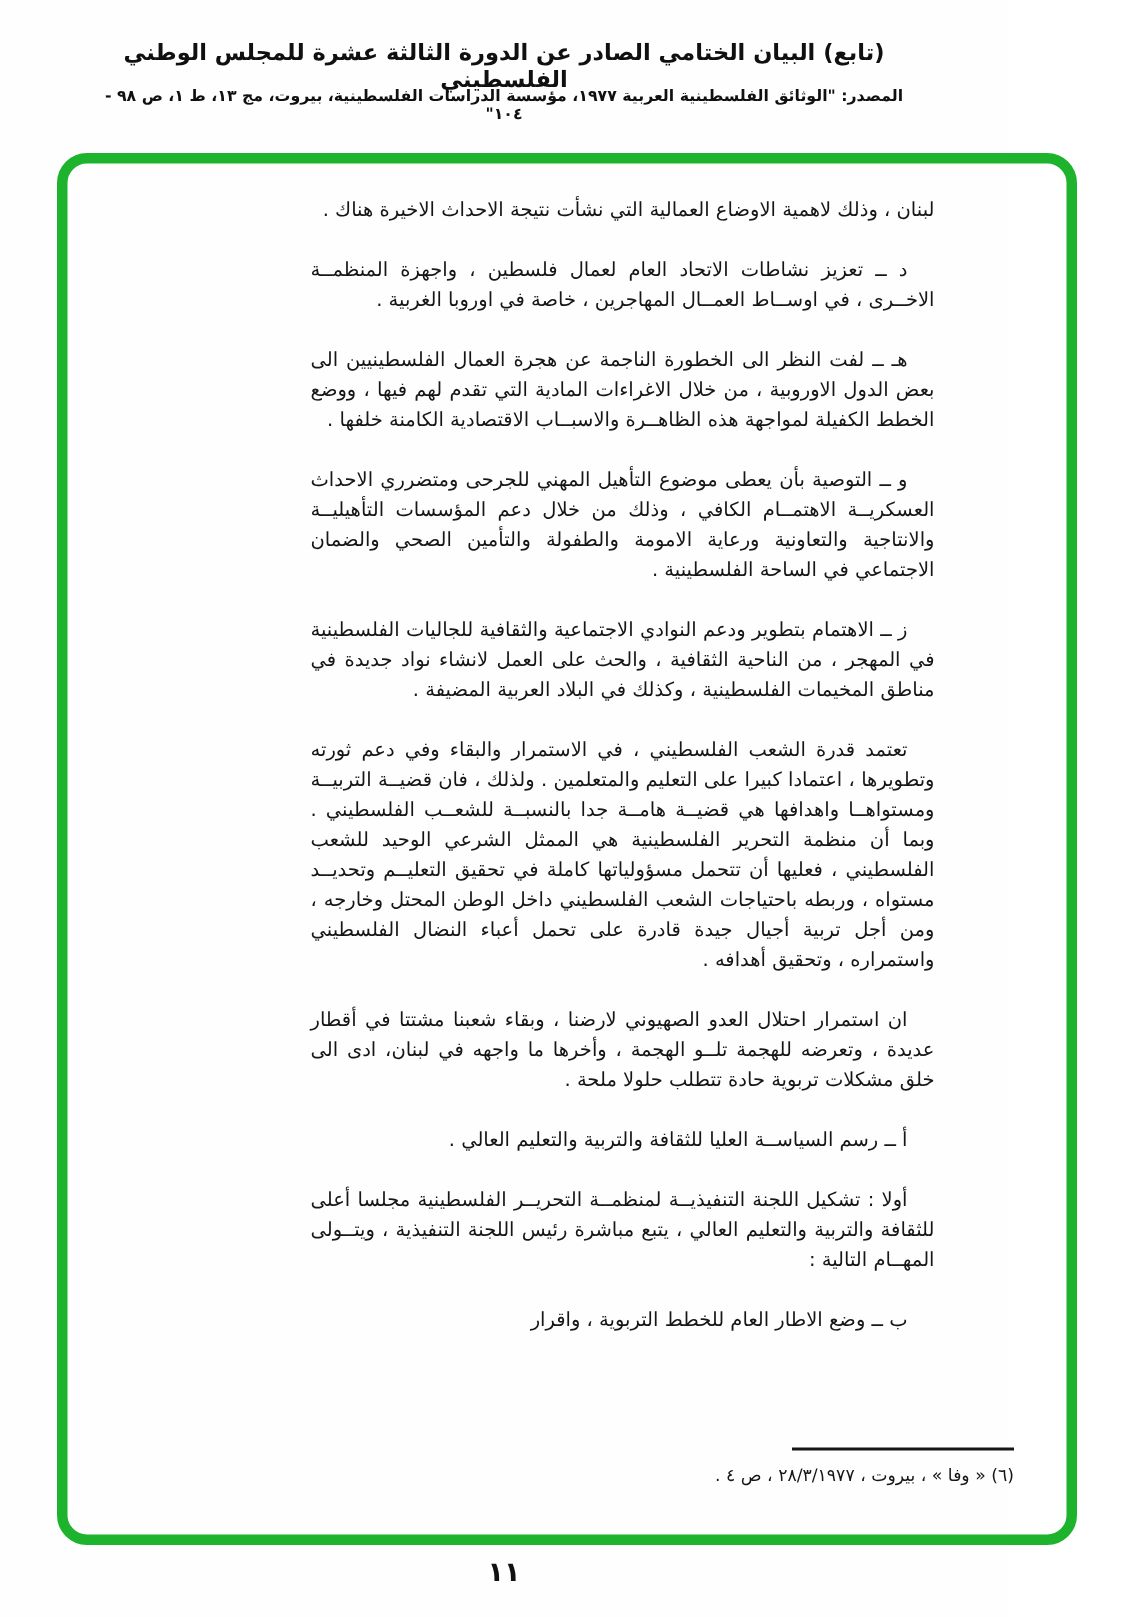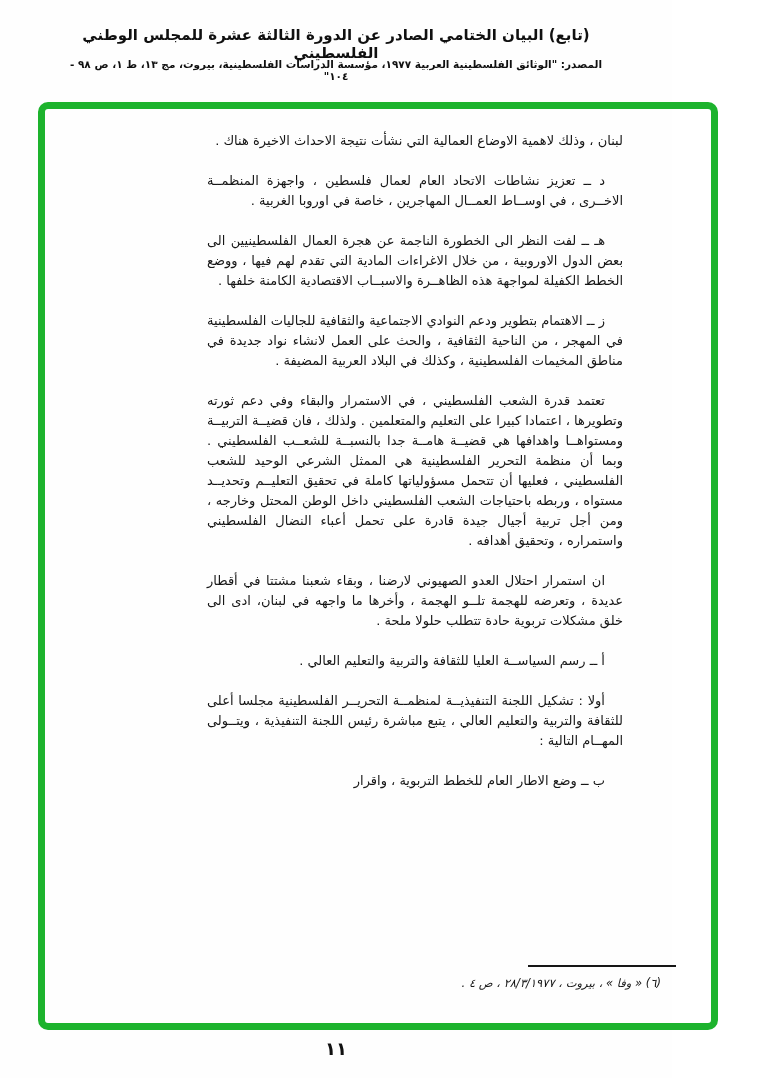--- a/index.html
+++ b/index.html
@@ -32,21 +32,21 @@
     text-align: center;
     font-size: 10.5px;
     font-weight: bold;
     color: #101010;
   }
   .frame {
     position: absolute;
     left: 38px; top: 102px;
     width: 680px; height: 928px;
     border: 7px solid #1db32d;
-    border-radius: 10px;
+    border-radius: 20px;
     background: transparent;
   }
   .text-col {
     position: absolute;
     top: 22px; right: 88px;
     width: 416px;
     direction: rtl;
     text-align: justify;
     font-size: 13px;
     line-height: 20px;
@@ -61,26 +61,25 @@
     font-weight: bold;
   }
   .footnote-rule {
     position: absolute;
     top: 856px; right: 35px;
     width: 148px; height: 2px;
     background: #161616;
   }
   .footnote {
     position: absolute;
-    top: 867px; right: 50px;
+    top: 867px; right: 35px;
     direction: rtl;
     font-size: 11.5px;
     color: #161616;
     white-space: nowrap;
-    font-style: italic;
   }
   .page-number {
     position: absolute;
     top: 1038px; left: 0; right: 0;
     text-align: center;
     font-size: 18px;
     font-weight: bold;
     color: #111;
   }
 </style>
@@ -92,20 +91,21 @@
   <div class="doc-title">(تابع) البيان الختامي الصادر عن الدورة الثالثة عشرة للمجلس الوطني الفلسطيني</div>
 
   <div class="doc-source">المصدر:  "الوثائق الفلسطينية العربية ١٩٧٧، مؤسسة الدراسات الفلسطينية، بيروت، مج ١٣، ط ١، ص ٩٨ - ١٠٤"</div>
 
   <div class="frame" style="border-color: rgb(29, 179, 45);">
 
     <div class="text-col">
         <p class="para"><span>لبنان ، وذلك لاهمية الاوضاع العمالية التي نشأت نتيجة الاحداث الاخيرة هناك .</span></p>
         <p class="para indent"><span>د ــ تعزيز نشاطات الاتحاد العام لعمال فلسطين ، واجهزة المنظمــة الاخــرى ، في اوســاط العمــال المهاجرين ، خاصة في اوروبا الغربية .</span></p>
         <p class="para indent"><span>هـ ــ لفت النظر الى الخطورة الناجمة عن هجرة العمال الفلسطينيين الى بعض الدول الاوروبية ، من خلال الاغراءات المادية التي تقدم لهم فيها ، ووضع الخطط الكفيلة لمواجهة هذه الظاهــرة والاسبــاب الاقتصادية الكامنة خلفها .</span></p>
+        <p class="para indent"><span>و ــ التوصية بأن يعطى موضوع التأهيل المهني للجرحى ومتضرري الاحداث العسكريــة الاهتمــام الكافي ، وذلك من خلال دعم المؤسسات التأهيليــة والانتاجية والتعاونية ورعاية الامومة والطفولة والتأمين الصحي والضمان الاجتماعي في الساحة الفلسطينية .</span></p>
         <p class="para indent"><span>ز ــ الاهتمام بتطوير ودعم النوادي الاجتماعية والثقافية للجاليات الفلسطينية في المهجر ، من الناحية الثقافية ، والحث على العمل لانشاء نواد جديدة في مناطق المخيمات الفلسطينية ، وكذلك في البلاد العربية المضيفة .</span></p>
         <p class="para indent"><span>تعتمد قدرة الشعب الفلسطيني ، في الاستمرار والبقاء وفي دعم ثورته وتطويرها ، اعتمادا كبيرا على التعليم والمتعلمين . ولذلك ، فان قضيــة التربيــة ومستواهــا واهدافها هي قضيــة هامــة جدا بالنسبــة للشعــب الفلسطيني . وبما أن منظمة التحرير الفلسطينية هي الممثل الشرعي الوحيد للشعب الفلسطيني ، فعليها أن تتحمل مسؤولياتها كاملة في تحقيق التعليــم وتحديــد مستواه ، وربطه باحتياجات الشعب الفلسطيني داخل الوطن المحتل وخارجه ، ومن أجل تربية أجيال جيدة قادرة على تحمل أعباء النضال الفلسطيني واستمراره ، وتحقيق أهدافه .</span></p>
         <p class="para indent"><span>ان استمرار احتلال العدو الصهيوني لارضنا ، وبقاء شعبنا مشتتا في أقطار عديدة ، وتعرضه للهجمة تلــو الهجمة ، وأخرها ما واجهه في لبنان، ادى الى خلق مشكلات تربوية حادة تتطلب حلولا ملحة .</span></p>
         <p class="para indent"><span>أ ــ رسم السياســة العليا للثقافة والتربية والتعليم العالي .</span></p>
         <p class="para indent"><span>أولا : تشكيل اللجنة التنفيذيــة لمنظمــة التحريــر الفلسطينية مجلسا أعلى للثقافة والتربية والتعليم العالي ، يتبع مباشرة رئيس اللجنة التنفيذية ، ويتــولى المهــام التالية :</span></p>
         <p class="para indent"><span>ب ــ وضع الاطار العام للخطط التربوية ، واقرار</span></p>
       </div>
 
     <div class="footnote-rule"></div>
 

